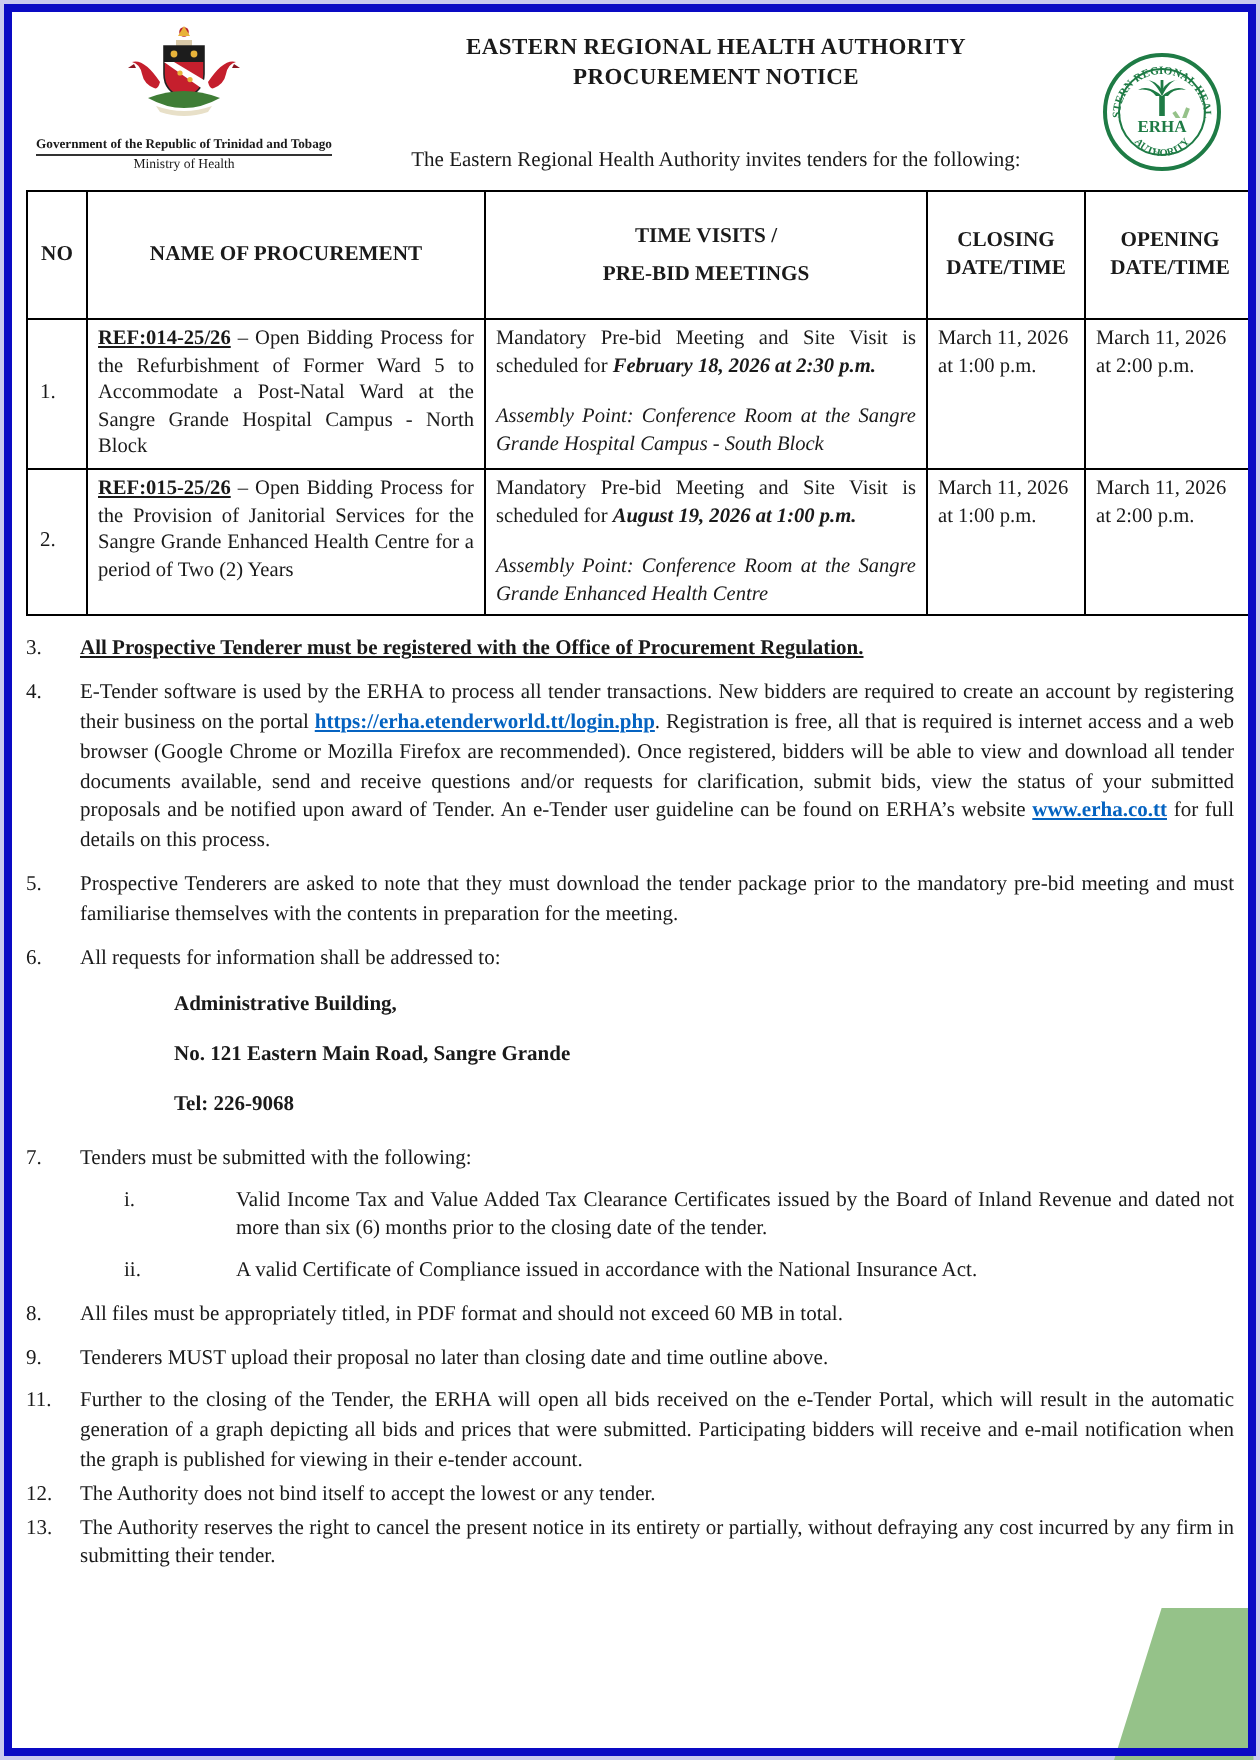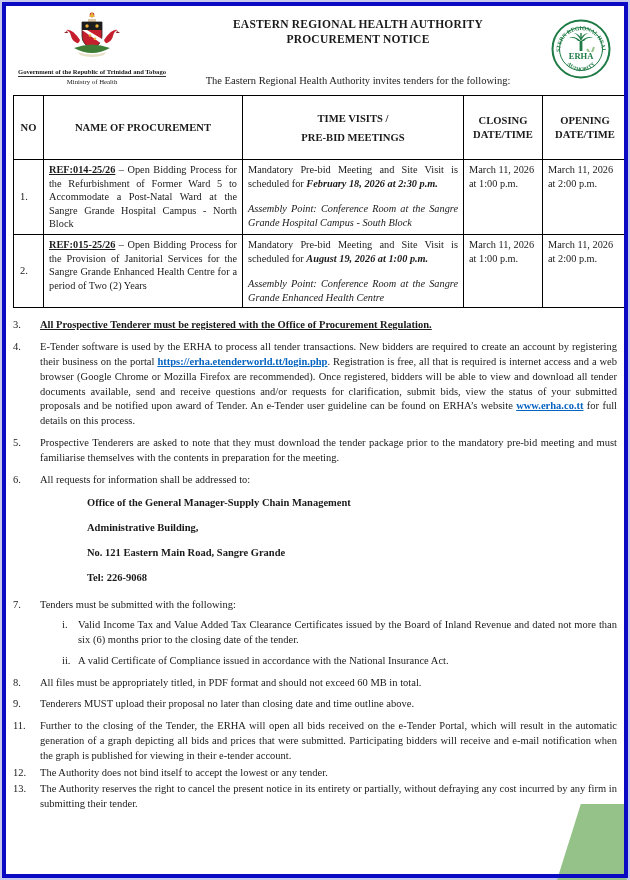--- a/index.html
+++ b/index.html
@@ -4,21 +4,21 @@
 <style>
   * { margin:0; padding:0; box-sizing:border-box; }
   html,body { width:630px; height:880px; }
   body { background:#c9c9ee; font-family:"Liberation Serif","DejaVu Serif",serif; color:#1a1a1a; position:relative; overflow:hidden; }
   .page { position:absolute; inset:2px; background:#ffffff; z-index:1; }
   .green-shape { position:absolute; left:548px; top:800px; width:82px; height:80px; background:#95c289; clip-path:polygon(40% 5%, 96% 5%, 96% 100%, 11% 100%); z-index:3; }
   .border-overlay { position:absolute; inset:2px; border:4px solid #0a0ac4; z-index:4; pointer-events:none; }
   .content { position:absolute; left:13px; right:13px; top:9px; z-index:2; }
 
   
-  .hdr { display:flex; align-items:center; }
+  .hdr { display:flex; align-items:flex-end; }
   .hdr-left { width:158px; text-align:center; flex-shrink:0; }
   .hdr-left svg { display:block; margin:0 auto; }
   .gov-line1 { font-size:6.6px; font-weight:bold; border-bottom:1px solid #333; display:inline-block; padding-bottom:1px; }
   .gov-line2 { font-size:6.8px; }
   .hdr-center { flex:1; text-align:center; padding-top:8px; }
   .title { font-weight:bold; font-size:11.5px; letter-spacing:.2px; line-height:15px; }
   .subtitle { font-size:10.5px; margin-top:28px; }
   .hdr-right { width:72px; flex-shrink:0; display:flex; justify-content:center; padding-top:3px; }
 
   
@@ -41,21 +41,21 @@
   .note { display:flex; margin-bottom:7px; }
   .note .num { width:27px; flex-shrink:0; font-size:10.5px; line-height:14.8px; }
   .note .txt { flex:1; font-size:10.5px; line-height:14.8px; text-align:justify; }
   .b { font-weight:normal; }
   .bu { font-weight:bold; text-decoration:underline; }
   a.link { color:#0563c1; font-weight:bold; text-decoration:underline; cursor:pointer; }
   .addr { margin-left:47px; margin-top:9px; }
   .addr .aline { font-weight:bold; font-size:10.5px; margin-bottom:10px; }
   .sub { display:flex; margin:6px 0 0 18px; }
   .sub .snum { width:20px; flex-shrink:0; text-align:left; font-size:10.5px; line-height:14.8px; padding-left:4px; }
-  .sub .stxt { flex:1; font-size:10.5px; line-height:14.8px; text-align:justify; }
+  .sub .stxt { flex:1; font-size:10.5px; line-height:14.8px; text-align:justify;margin-left:40px; }
   .tight { margin-bottom:2px; }
 </style>
 </head>
 <body>
 
 <div class="page"></div>
 
 <div class="content">
 
   <div class="hdr">
@@ -198,21 +198,20 @@
     <div class="note">
       <span class="num">5.</span>
       <div class="txt b">Prospective Tenderers are asked to note that they must download the tender package prior to the mandatory pre-bid meeting and must familiarise themselves with the contents in preparation for the meeting.</div>
     </div>
 
     <div class="note tight">
       <span class="num">6.</span>
       <div class="txt">
         <span>All requests for information shall be addressed to:</span>
         <div class="addr">
-          <div class="aline">Office of the General Manager-Supply Chain Management</div>
           <div class="aline">Administrative Building,</div>
           <div class="aline">No. 121 Eastern Main Road, Sangre Grande</div>
           <div class="aline">Tel: 226-9068</div>
         </div>
       </div>
     </div>
 
     <div class="note">
       <span class="num">7.</span>
       <div class="txt">

